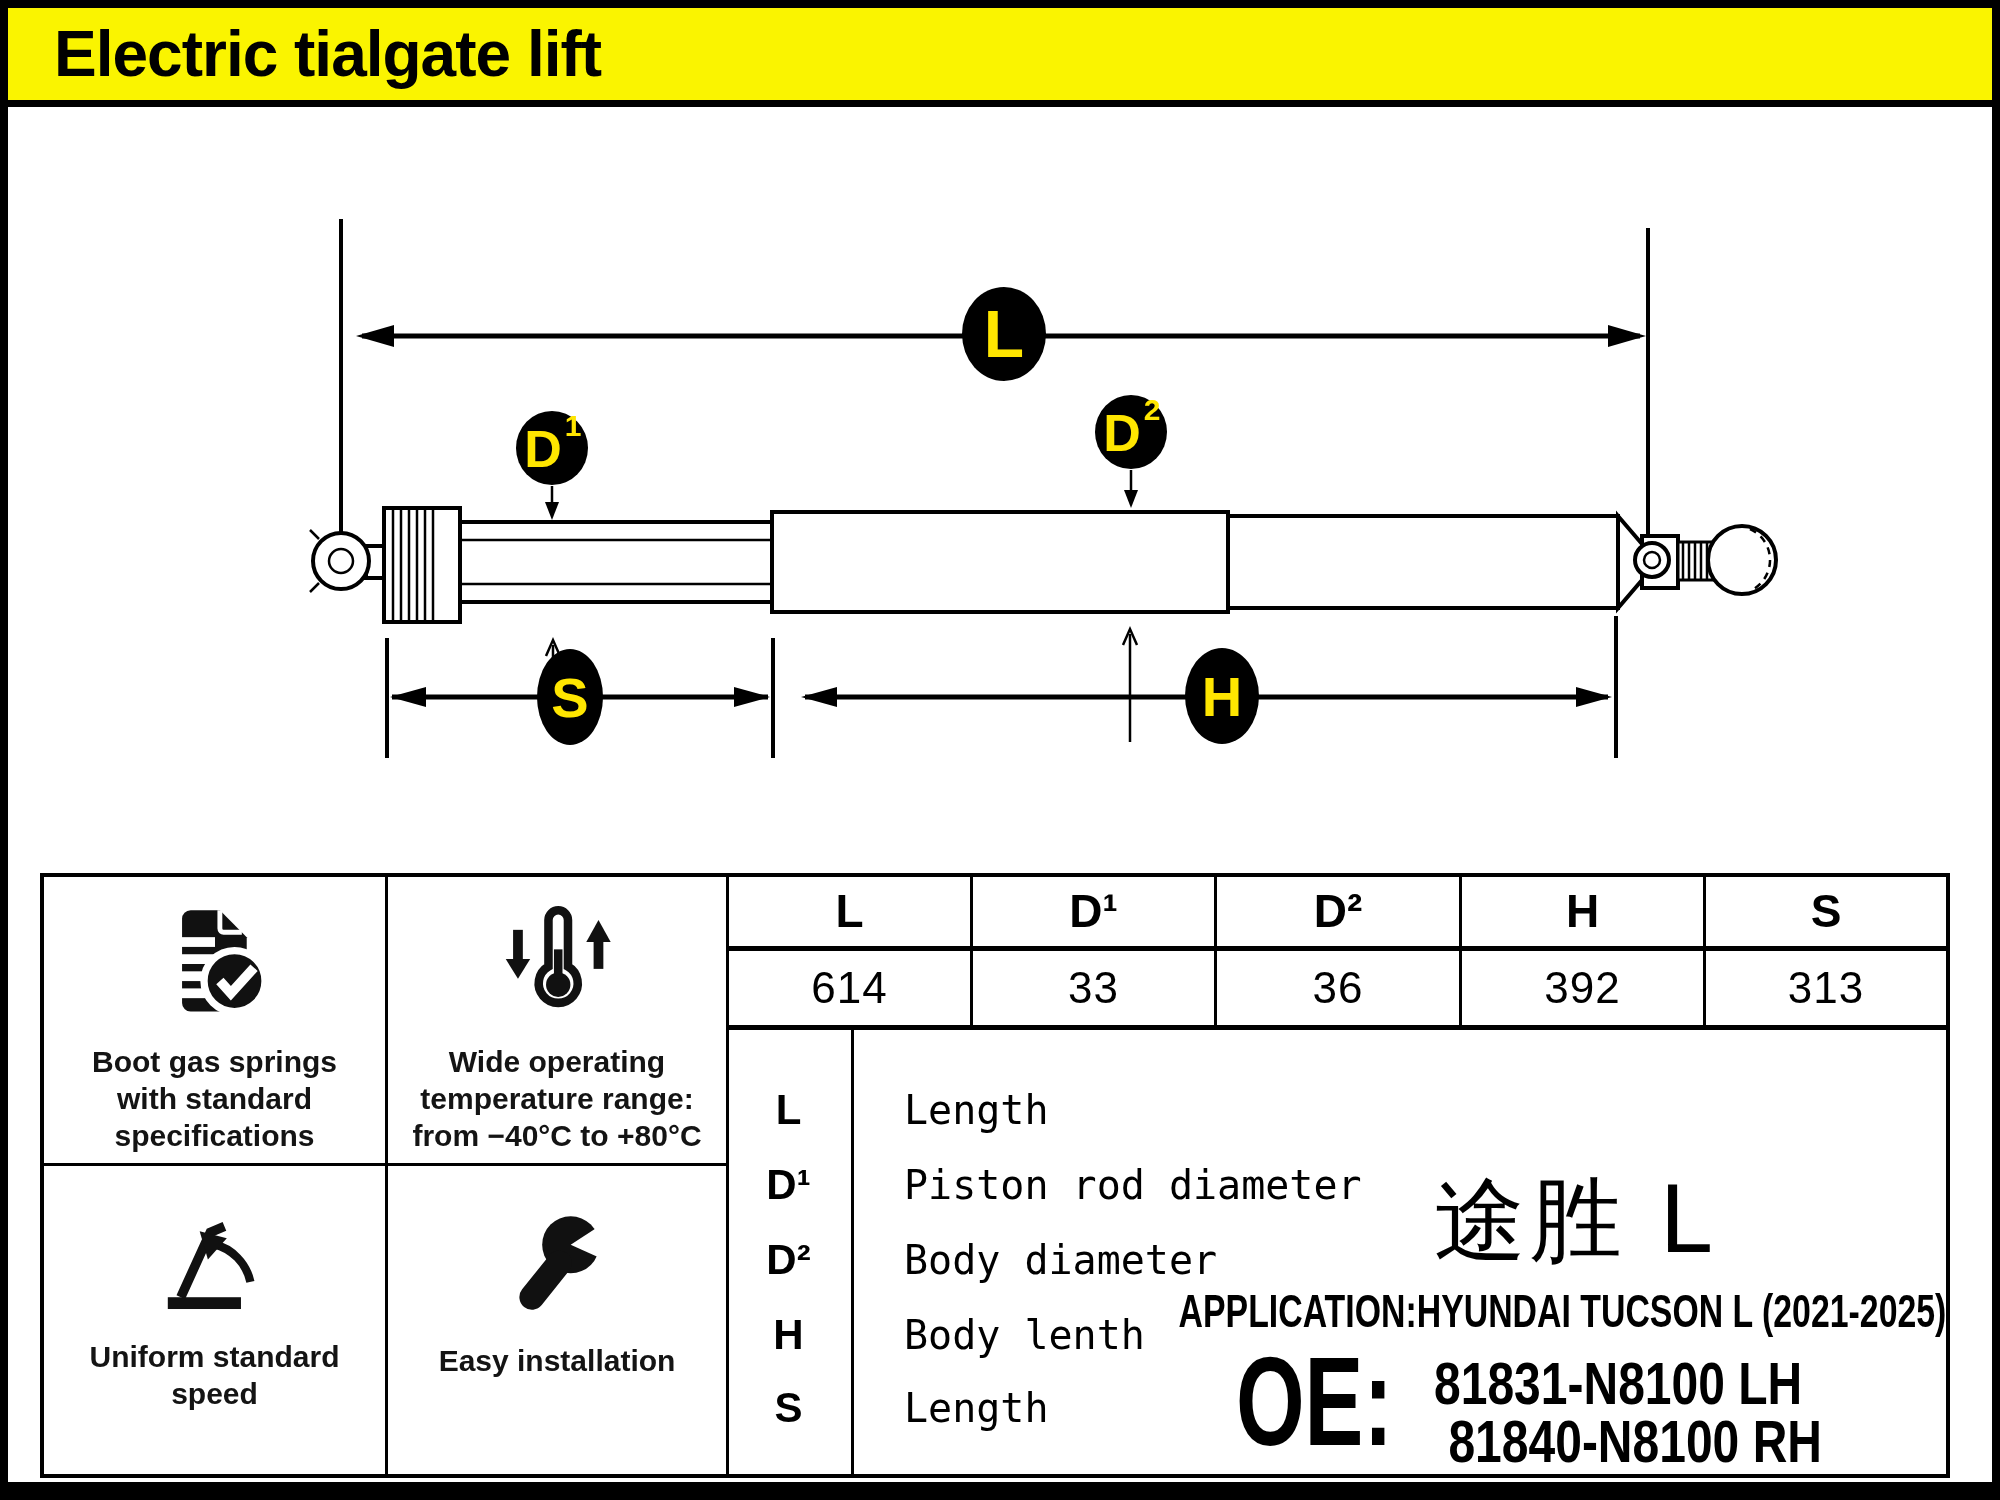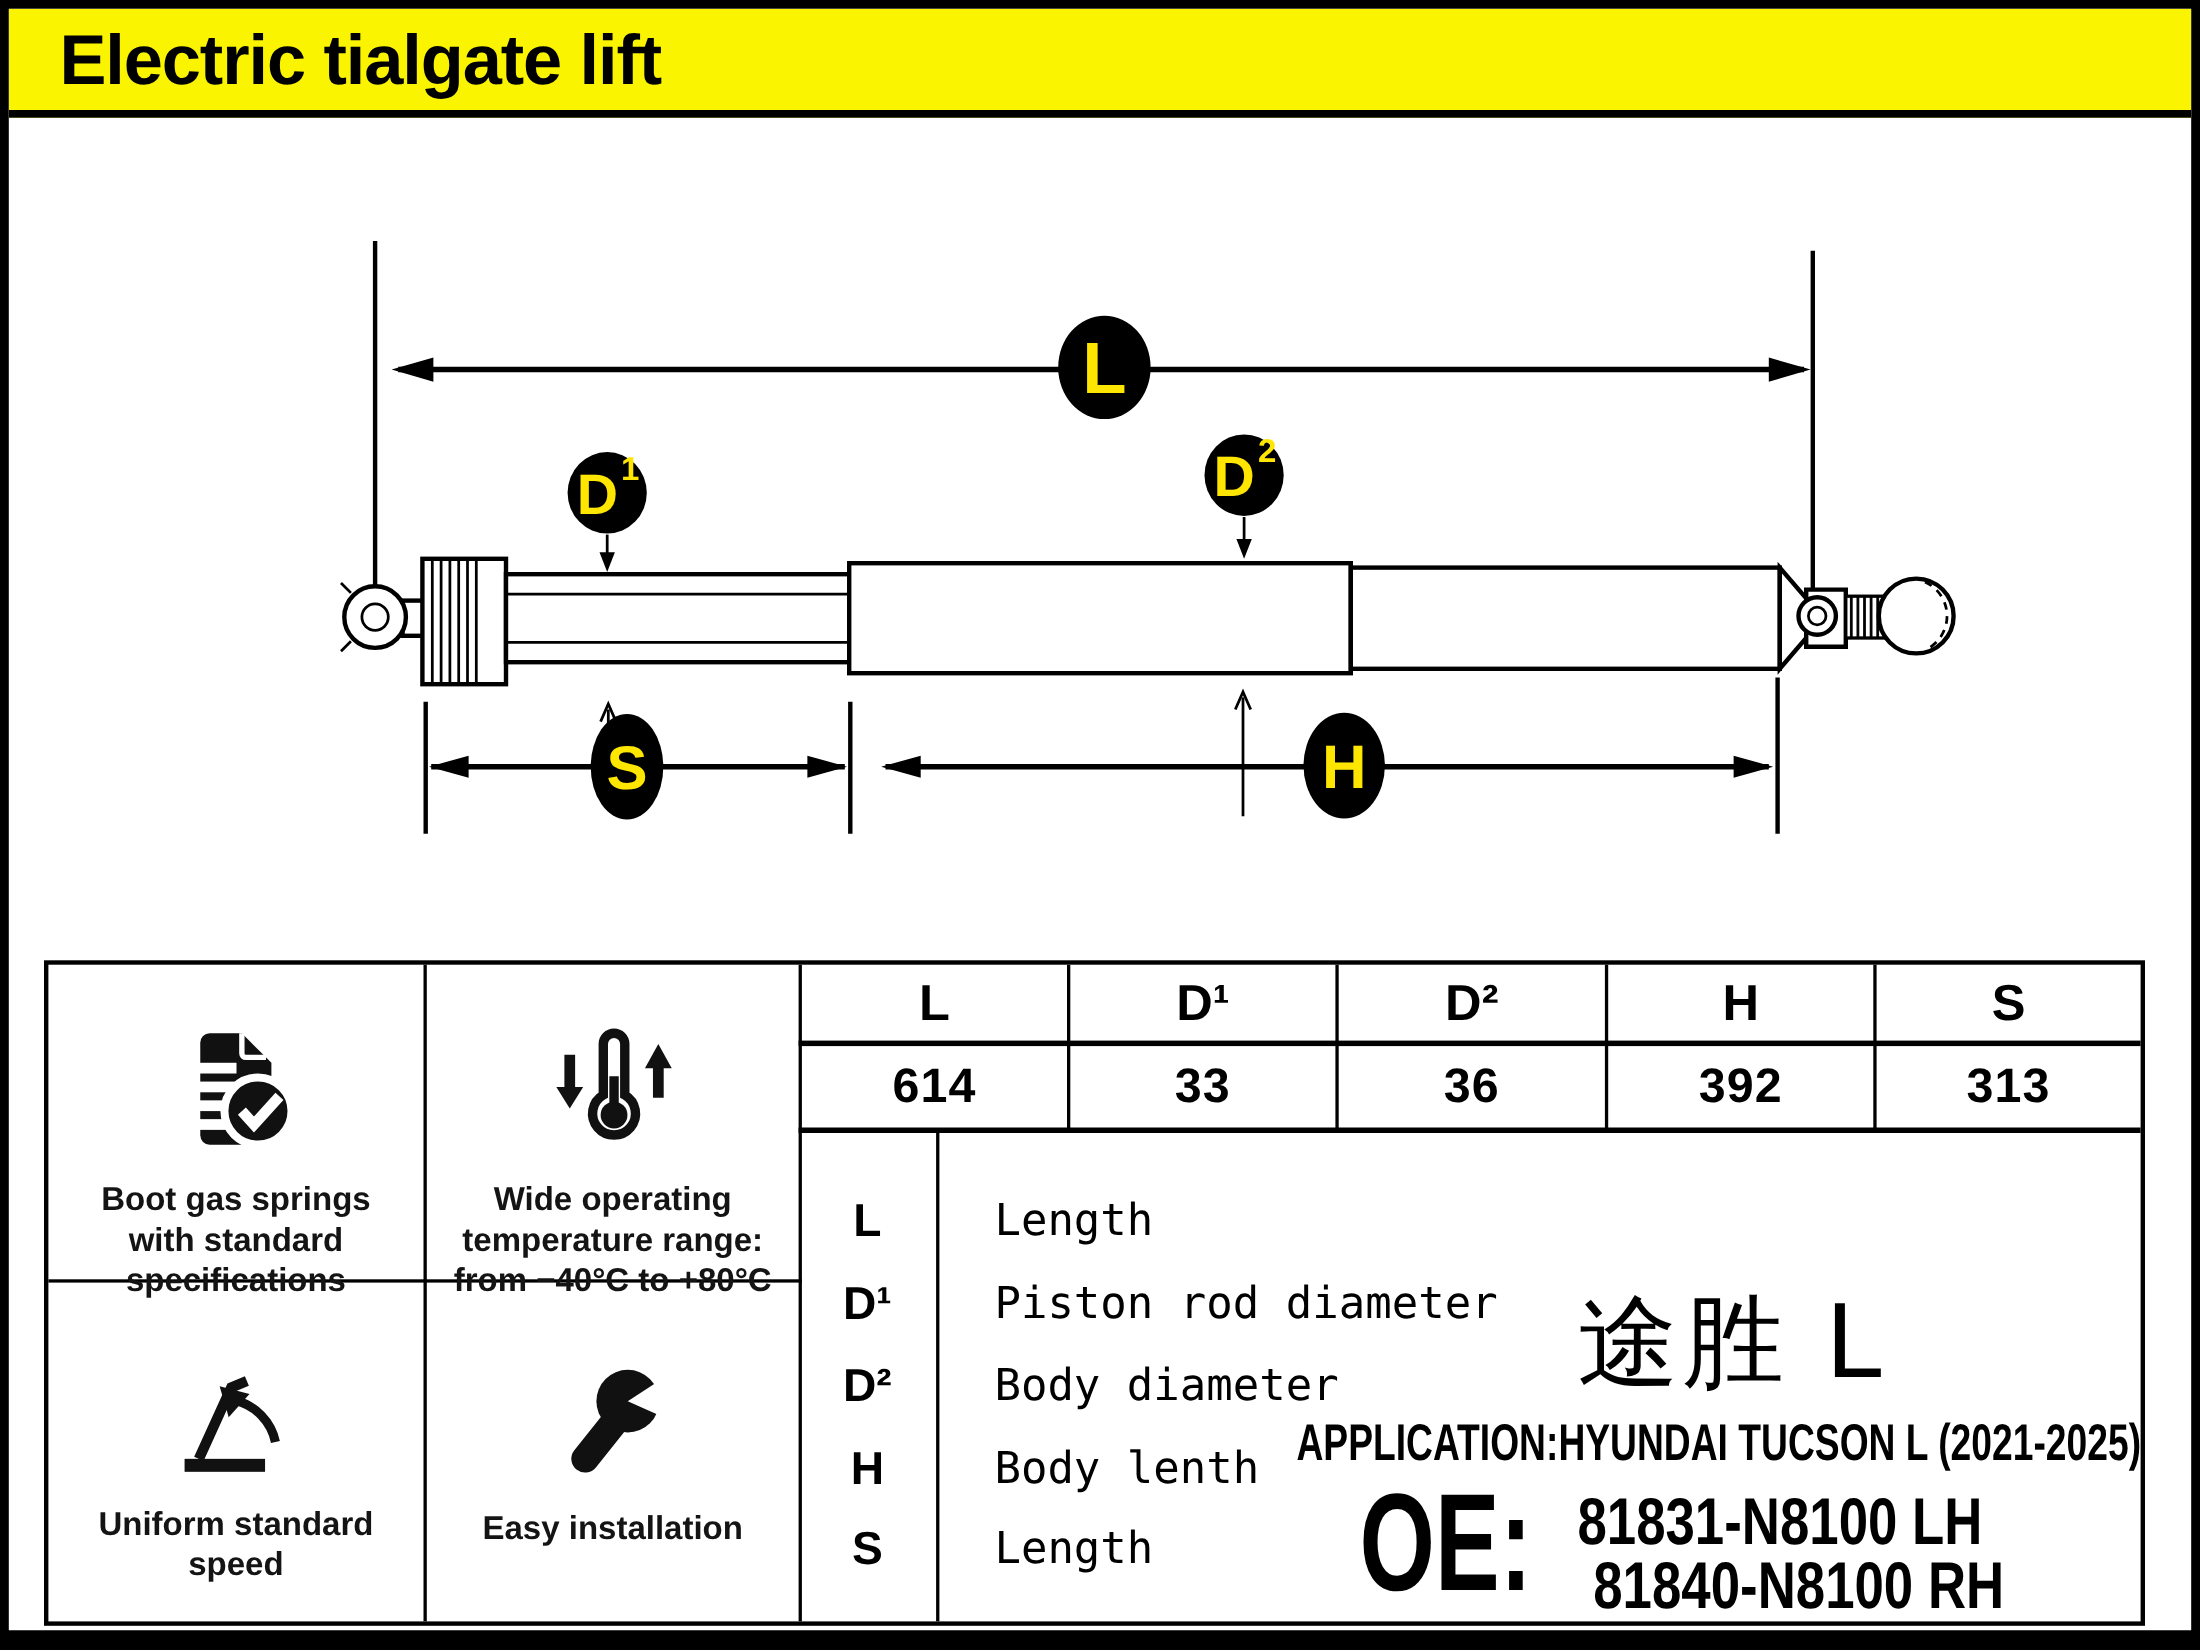--- a/index.html
+++ b/index.html
@@ -31,28 +31,28 @@
   #diagram .ext{stroke:#000;stroke-width:4;fill:none;}
   #diagram .head{fill:#000;stroke:none;}
   #diagram .badge{fill:#000;stroke:none;}
   .badge-letter{fill:var(--badge-letter);font-family:"Liberation Sans",sans-serif;font-weight:bold;}
   
   #spec{
     position:absolute;left:32px;top:865px;width:1910px;height:605px;
     box-sizing:border-box;border:4px solid var(--ink);background:var(--paper);
   }
   #spec .ln{position:absolute;background:var(--ink);}
-  .fcell{position:absolute;display:flex;flex-direction:column;align-items:center;margin-top:29px;}
+  .fcell{position:absolute;display:flex;flex-direction:column;align-items:center;}
   .flabel{
     font-size:30px;font-weight:bold;line-height:37px;text-align:center;
     color:#141414;width:312px;
   }
   .hcell,.vcell{position:absolute;text-align:center;}
   .hcell{top:0;height:69px;line-height:69px;font-size:46px;font-weight:bold;}
-  .vcell{top:74px;height:64px;line-height:74px;font-size:44px;font-weight:700;letter-spacing:1px;}
+  .vcell{top:74px;height:64px;line-height:74px;font-size:44px;font-weight:400;letter-spacing:1px;}
   .legend-letter{
     position:absolute;left:682px;width:125px;height:52px;line-height:52px;
     text-align:center;font-size:42px;font-weight:bold;
   }
   .legend-desc{
     position:absolute;left:860px;height:52px;line-height:52px;
     font-family:"DejaVu Sans Mono","Liberation Mono",monospace;font-size:40px;
   }
   .model-cn{
     position:absolute;left:1320px;top:282px;width:420px;text-align:center;

